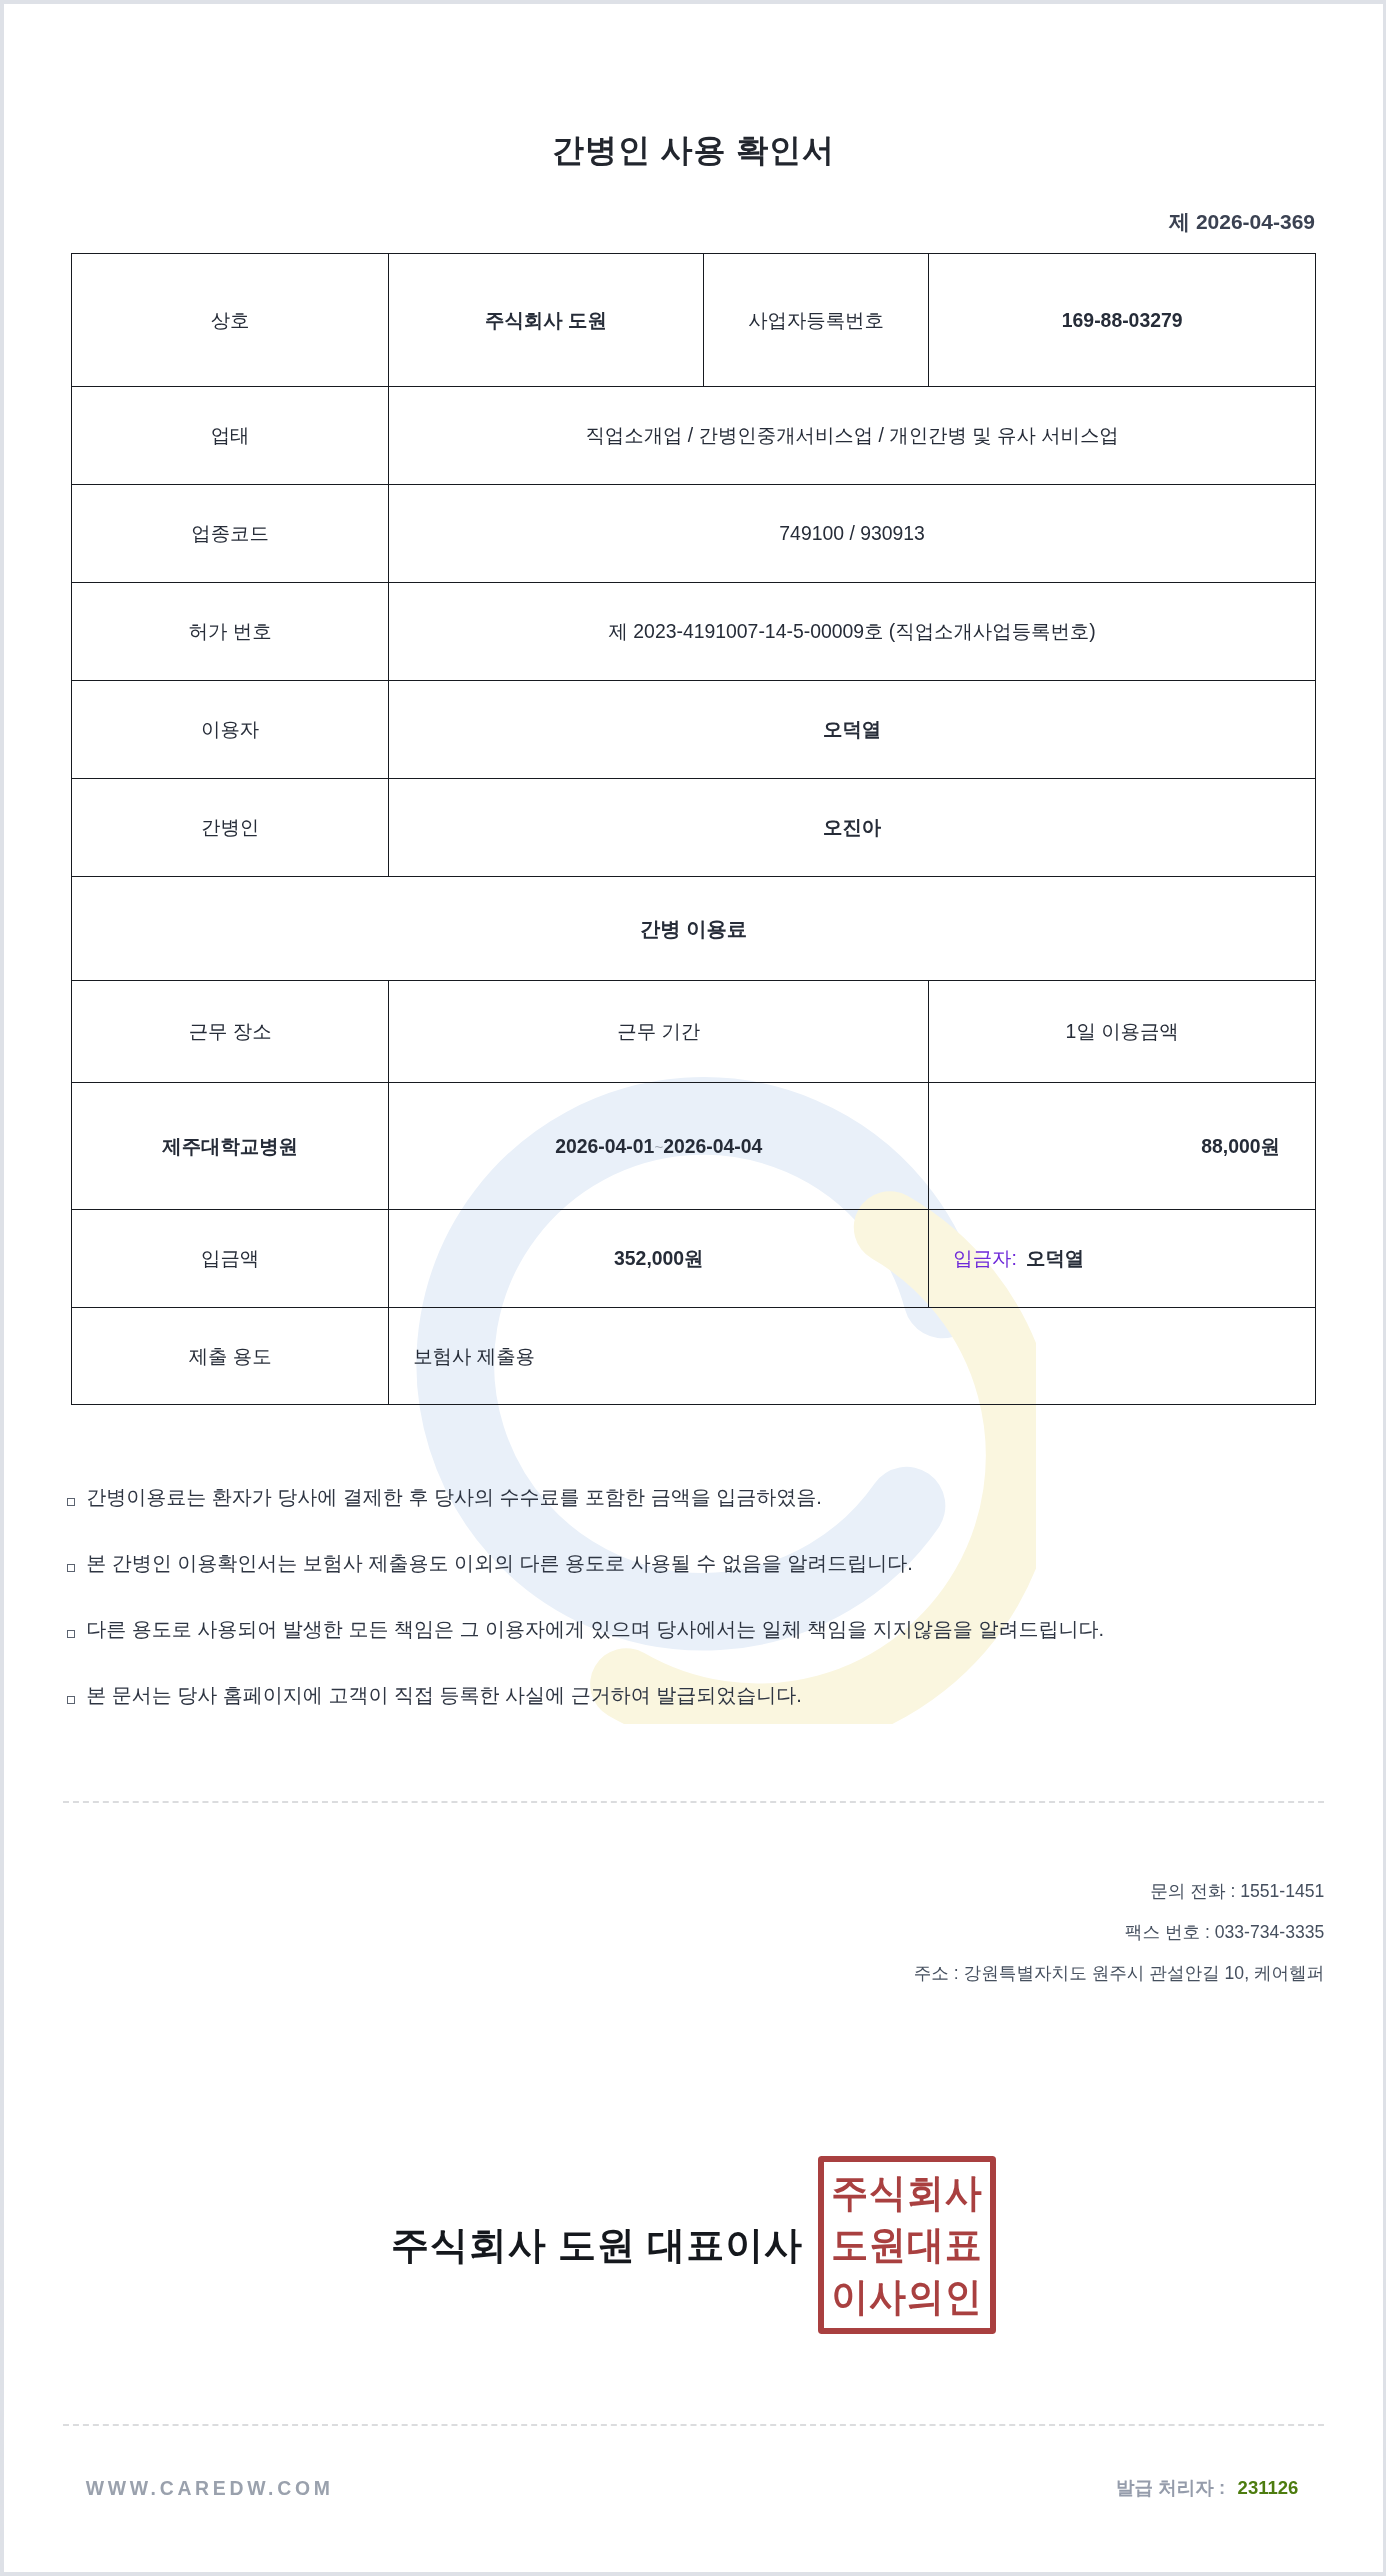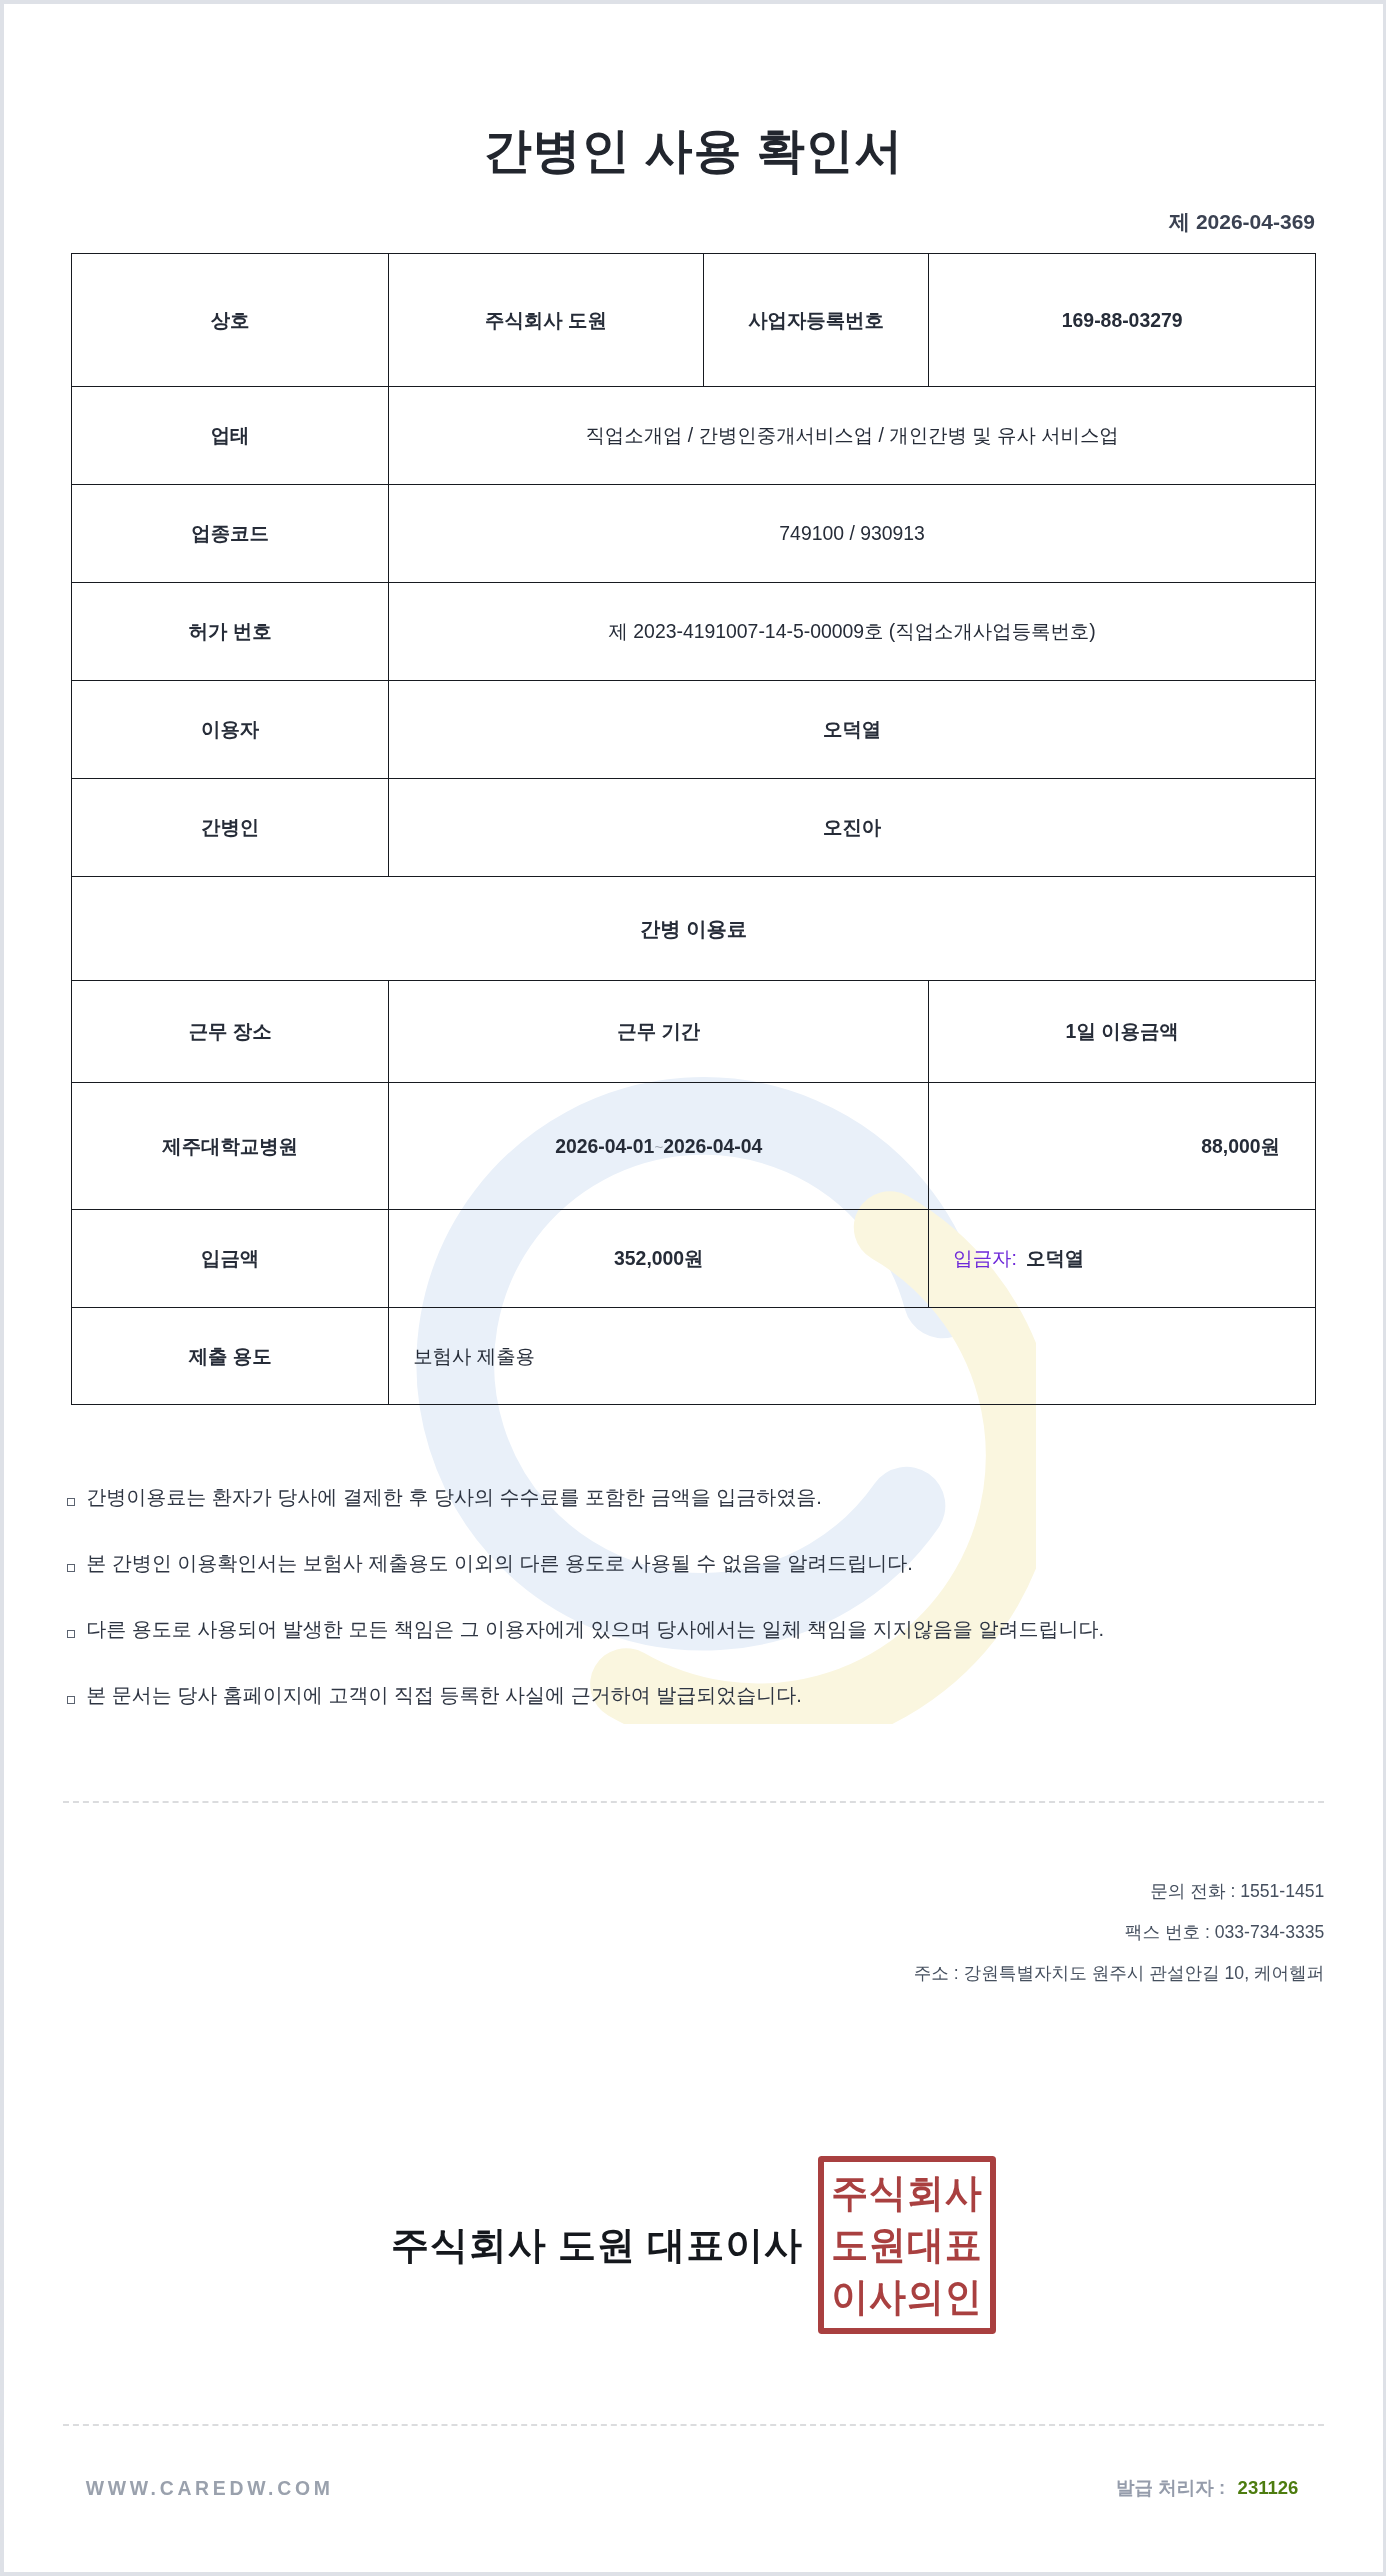--- a/index.html
+++ b/index.html
@@ -3,33 +3,33 @@
 <meta charset="utf-8">
 <style>
   html,body{margin:0;padding:0;}
   body{font-family:"Liberation Sans","DejaVu Sans",sans-serif;}
   .page{width:1387px;height:2576px;background:#dee1e7;padding:3.7px;box-sizing:border-box;}
   .card{position:relative;width:100%;height:100%;background:#ffffff;overflow:hidden;}
   .content{position:relative;z-index:1;}
   
   .wm{position:absolute;left:366px;top:1054px;z-index:0;}
   
-  .title{margin-top:113px;text-align:center;font-size:48px;line-height:67px;font-weight:700;color:#22262e;letter-spacing:0.9px;}
+  .title{margin-top:113px;text-align:center;font-size:32px;line-height:67px;font-weight:700;color:#22262e;letter-spacing:0.9px;}
   .docno{width:1243px;margin:24px auto 17.6px auto;text-align:right;font-size:21px;line-height:28px;font-weight:700;color:#3b4252;}
   
   .tbl{width:1243px;margin:0 auto;border:1.8px solid #171a20;color:#262c38;}
   .trow{display:grid;box-sizing:border-box;border-bottom:1.8px solid #171a20;}
   .trow:last-child{border-bottom:none;}
   .cols4{grid-template-columns:343fr 340fr 244fr 417fr;}
   .cols3{grid-template-columns:343fr 584fr 417fr;}
   .cols2{grid-template-columns:343fr 1001fr;}
   .cols1{grid-template-columns:1fr;}
   .cell{display:flex;align-items:center;justify-content:center;box-sizing:border-box;border-right:0.9px solid #171a20;font-size:19.4px;text-align:center;padding:3.7px 9.2px;}
   .cell:last-child{border-right:none;}
-  .lbl{font-weight:700;}
+  .lbl{font-weight:400;}
   .val{font-weight:600;}
   .val-normal{font-weight:400;}
   .cell.left{justify-content:flex-start;text-align:left;padding-left:24px;}
   .cell.right{justify-content:flex-end;text-align:right;padding-right:35px;}
   .sectitle{font-size:20.3px;font-weight:700;}
   .daterange{display:flex;align-items:center;}
   .tilde{color:#9aa2ad;font-size:15px;font-weight:400;}
   .by-label{font-weight:400;color:#6d28d9;margin-right:9.2px;}
   .by-name{font-weight:700;}
   

